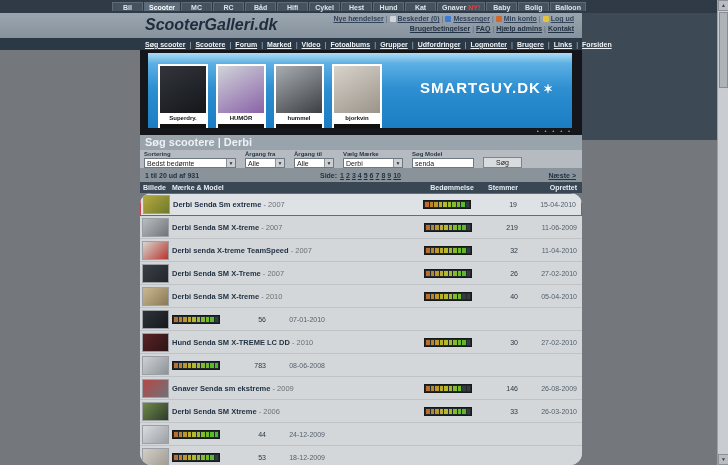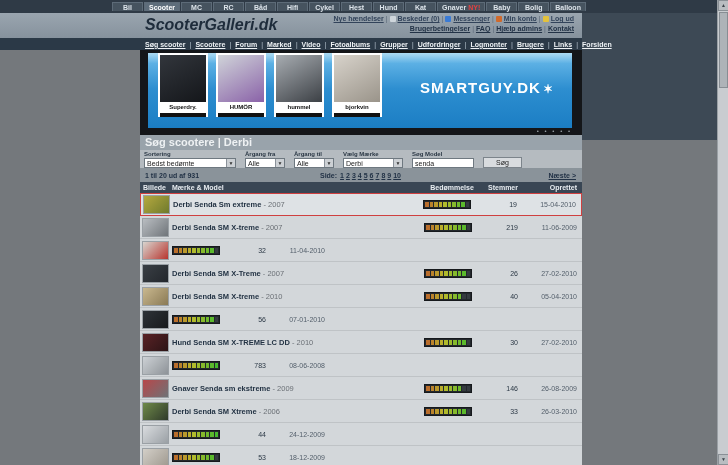--- a/index.html
+++ b/index.html
@@ -31,21 +31,21 @@
   
   .menu-bar { top:38px; width:582px; height:12px; background:#2b3947; display:flex; align-items:center; }
   .menu { margin-left:145px; font-size:7px; font-weight:bold; white-space:nowrap; }
   .menu a { color:#eef2f5; text-decoration:underline; cursor:pointer; }
   .menu .sep { color:#8a97a3; margin:0 4px; text-decoration:none; }
 
   
   .banner-section { position:absolute; left:140px; top:50px; width:442px; height:85px; background:#141619; }
   .banner { position:absolute; left:8px; top:3px; width:424px; height:75px;
             background:linear-gradient(#aedcf4 0%, #5cb0e4 14%, #2d8ed0 48%, #1b7ec4 100%);
-            display:flex; align-items:flex-start; }
+            display:flex; align-items:flex-end; }
   .cards { display:flex; gap:8px; margin-left:10px; }
   .card { width:50px; height:64px; background:#ffffff; padding:2px 2px 0 2px; display:flex; flex-direction:column; cursor:pointer; }
   .card .photo { flex:1; }
   .card .card-label { height:11px; font-size:6px; font-weight:bold; color:#111; text-align:center; line-height:11px; overflow:hidden; }
   .card .card-base { height:4px; background:#111; }
   .smartguy { position:absolute; right:18px; top:26px; color:#ffffff; font-size:15px; font-weight:bold; letter-spacing:1px; }
   .smartguy .star { font-size:12px; margin-left:2px; }
   .dots { position:absolute; right:10px; bottom:1px; color:#9aa2a8; font-size:6px; letter-spacing:2px; }
 
   
@@ -70,21 +70,21 @@
                     font-size:7px; font-weight:bold; color:#223246; }
   .pg-left { position:absolute; left:5px; top:4px; }
   .pg-center { position:absolute; left:0; right:0; top:4px; text-align:center; }
   .pg-center a { color:#223246; text-decoration:underline; margin:0 1px; cursor:pointer; }
   .pg-right { position:absolute; right:6px; top:4px; }
   .pg-right a { color:#223246; text-decoration:underline; cursor:pointer; }
 
   
   .thead { position:absolute; left:140px; top:182px; width:442px; height:11px; background:#394654;
            display:flex; align-items:center; font-size:7px; font-weight:bold; color:#e8edf1; }
-  .rows { position:absolute; left:140px; top:193px; width:442px; height:272px; overflow:hidden; background:#c7cbce; }
+  .rows { position:absolute; left:140px; top:193px; width:442px; height:272px; overflow:hidden; background:#c7cbce;border-radius:12px; }
   .row { height:23px; display:flex; align-items:center; background:#d3d7da; border-bottom:1px solid #bfc3c6; cursor:pointer; }
   .row.hl { background:#dee2e5; border:1px solid #cf4040; }
   .col-thumb { width:32px; padding-left:2px; }
   .thumb { width:27px; height:19px; border:1px solid #9aa0a5; }
   .col-name { flex:1; font-size:7.5px; font-weight:bold; color:#233344; white-space:nowrap; overflow:hidden; }
   .col-name .year { font-weight:normal; color:#6b7076; }
   .col-rating { width:56px; }
   .rating { display:flex; gap:1px; background:#23282c; border:1px solid #16191c; padding:1px; width:48px; }
   .seg { width:3.6px; height:5px; }
   .col-votes { width:38px; text-align:right; font-size:7px; color:#2b3845; }
@@ -260,20 +260,21 @@
           <div class="seg" style="background: rgb(53, 59, 64);"></div>
         </div>
       </div>
       <div class="col-votes">219</div>
       <div class="col-date">11-06-2009</div>
     </div>
     <div class="row">
       <div class="col-thumb">
         <div class="thumb" style="background: linear-gradient(135deg, rgb(216, 213, 207), rgb(184, 53, 47));"></div>
       </div>
+      <div class="col-name"><a>Derbi senda X-treme TeamSpeed</a><span class="year"> - 2007</span></div>
       <div class="col-rating">
         <div class="rating">
           <div class="seg" style="background: rgb(186, 110, 44);"></div>
           <div class="seg" style="background: rgb(186, 131, 44);"></div>
           <div class="seg" style="background: rgb(186, 153, 44);"></div>
           <div class="seg" style="background: rgb(186, 174, 44);"></div>
           <div class="seg" style="background: rgb(176, 186, 44);"></div>
           <div class="seg" style="background: rgb(155, 186, 44);"></div>
           <div class="seg" style="background: rgb(134, 186, 44);"></div>
           <div class="seg" style="background: rgb(112, 186, 44);"></div>

